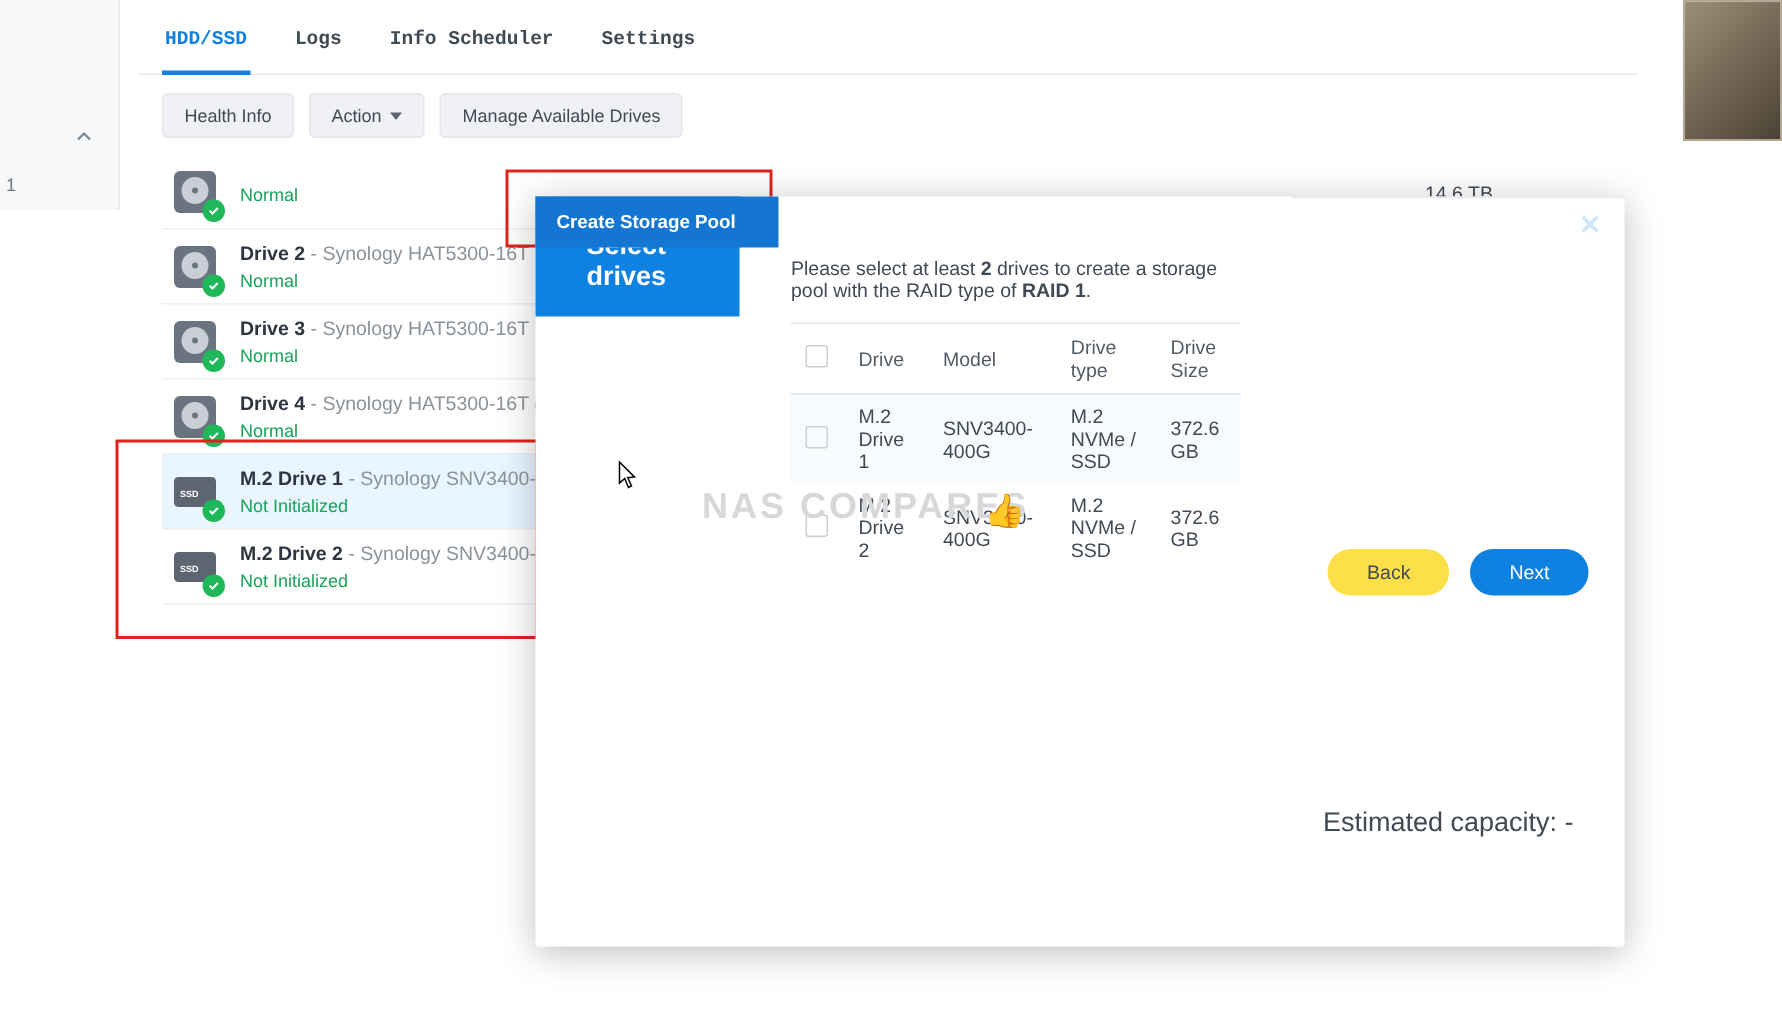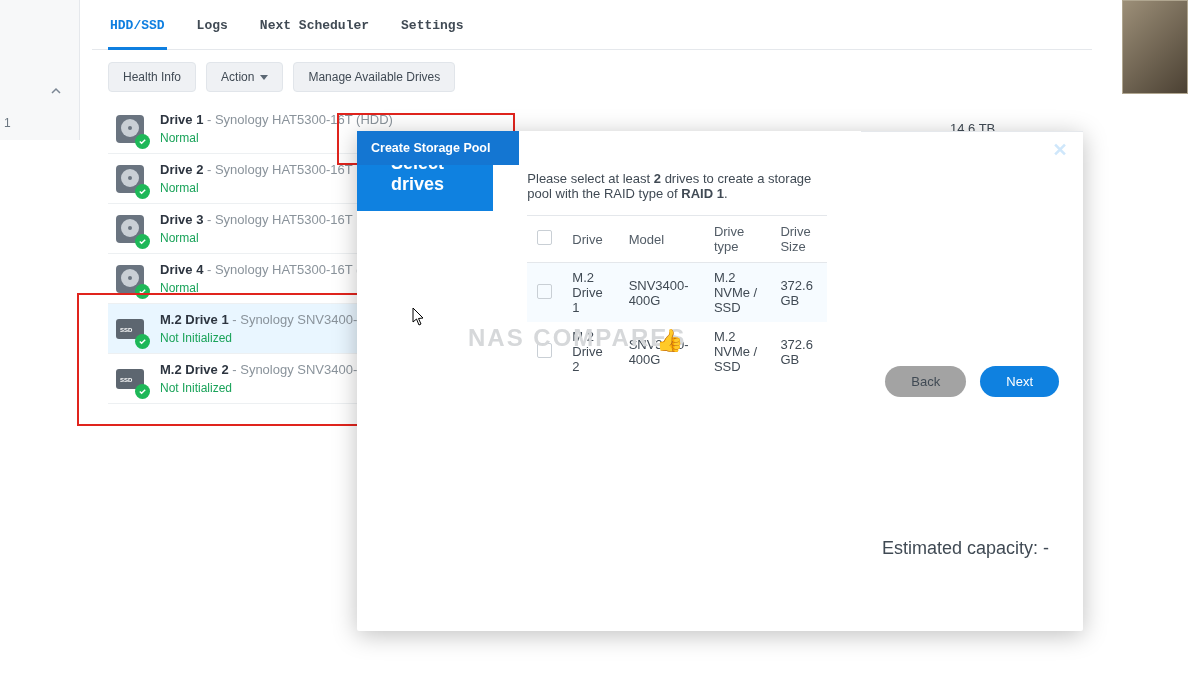--- a/index.html
+++ b/index.html
@@ -226,21 +226,21 @@
     font-size: 18px;
     text-align: center;
   }
   .btn {
     border: none;
     border-radius: 18px;
     padding: 8px 26px;
     font-size: 13px;
     cursor: pointer;
   }
-  .btn-back { background: #a3a3a3; color: #404a54; }
+  .btn-back { background: #fde047; color: #404a54; }
   .btn-next { background: #0f81e0; color: #ffffff; }
 
   
   .watermark {
     position: absolute;
     left: 468px;
     top: 324px;
     color: #d6d8da;
     font-size: 24px;
     font-weight: 700;
@@ -286,21 +286,21 @@
         <polyline points="1,7 5,3 9,7"></polyline>
       </svg>
   </span>
   <span class="num">1</span>
 </div>
 
 <div class="page">
   <div class="tabs">
     <div class="tab active">HDD/SSD</div>
     <div class="tab">Logs</div>
-    <div class="tab">Next Scheduler</div>
+    <div class="tab">Info Scheduler</div>
     <div class="tab">Settings</div>
   </div>
 
   <div class="toolbar">
     <div class="tbtn">
         <span>Health Info</span>
       </div>
     <div class="tbtn">
         <span>Action</span>
         <span class="caret-down"></span>
@@ -315,21 +315,20 @@
         <div class="di-icon"><svg class="hdd-svg" viewBox="0 0 32 32">
             <rect class="body" x="2" y="2" width="28" height="28" rx="4"></rect>
             <circle class="plat" cx="16" cy="15" r="9"></circle>
             <circle cx="16" cy="15" r="2" fill="#6a7480"></circle>
           </svg><span class="ok-badge">
             <svg viewBox="0 0 10 10">
               <polyline points="2,5 4,7 8,3" fill="none" stroke="#fff" stroke-width="1.6"></polyline>
             </svg>
           </span></div>
         <div class="di-text">
-          <div class="line1"><b>Drive 1</b><span> - Synology HAT5300-16T (HDD)</span></div>
           <div class="line2">Normal</div>
         </div>
         <div class="di-cap">14.6 TB</div>
       </div>
       <div class="drive-item">
         <div class="di-icon"><svg class="hdd-svg" viewBox="0 0 32 32">
             <rect class="body" x="2" y="2" width="28" height="28" rx="4"></rect>
             <circle class="plat" cx="16" cy="15" r="9"></circle>
             <circle cx="16" cy="15" r="2" fill="#6a7480"></circle>
           </svg><span class="ok-badge">

